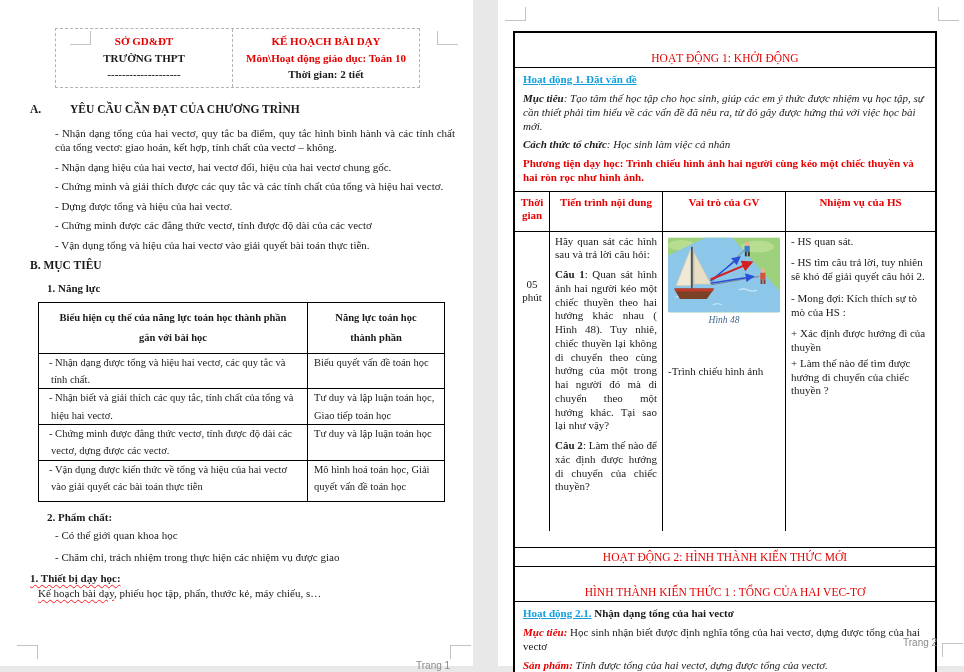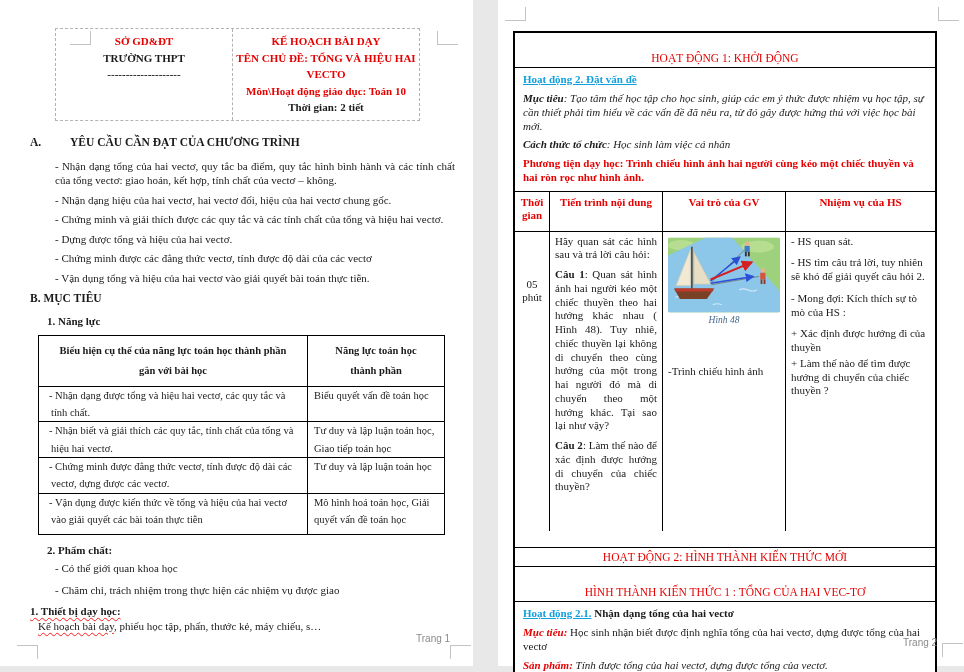--- a/index.html
+++ b/index.html
@@ -51,21 +51,21 @@
   table.btab tr.tall td{height:40px;}
 
   .qualities{margin:4px 0 0 55px;}
   .qualities p{margin:0 0 7px 0;}
 
   .secC{margin:6px 0 0 30px;font-weight:bold;font-size:11.5px;}
   .itemT{margin:2px 0 0 30px;font-weight:bold;}
   .itemX{margin:0 0 0 38px;}
 
   .pgfoot{position:absolute;color:#8a8a8a;font-size:10px;font-family:"Liberation Sans",sans-serif;}
-  #foot1{left:416px;top:604px;}
+  #foot1{left:416px;top:631px;}
   #foot2{left:405px;top:637px;}
 
   
   .bigtable{position:absolute;left:15px;top:31px;width:420px;border:2px solid #000;background:#fff;font-size:11px;line-height:1.25;}
   .banner{border-bottom:1px solid #000;text-align:center;color:#e60000;font-weight:normal;padding:2px 2px;font-size:11.5px;margin-top:16px;}
   .banner.mid{border-top:1px solid #000;}
   .actcell{padding:5px 8px 6px 8px;}
   .actcell p{margin:0 0 5px 0;}
   .actcell p:last-child{margin-bottom:0;}
 
@@ -98,21 +98,20 @@
   <div id="p1-content">
 
     <div class="hdr-table">
       <div class="hdr-cell hdr-left">
         <div class="red">SỞ GD&amp;ĐT</div>
         <div>TRƯỜNG THPT</div>
         <div>--------------------</div>
       </div>
       <div class="hdr-cell hdr-right">
         <div class="red">KẾ HOẠCH BÀI DẠY</div>
-        <div class="red">TÊN CHỦ ĐỀ: TỔNG VÀ HIỆU HAI VECTO</div>
         <div class="red">Môn\Hoạt động giáo dục: Toán 10</div>
         <div>Thời gian:  2 tiết</div>
       </div>
     </div>
 
     <div class="secA">
       <span class="lab">A.</span>
       <span>YÊU CẦU CẦN ĐẠT CỦA CHƯƠNG TRÌNH</span>
     </div>
 
@@ -169,21 +168,21 @@
 <div class="page" id="page2">
   <div class="mark tl" style="left:7px;top:7px;"></div>
   <div class="mark tr" style="left:440px;top:7px;"></div>
   <div class="mark br" style="left:444px;top:643px;"></div>
 
   <div class="bigtable">
 
     <div class="banner">HOẠT ĐỘNG 1: KHỞI ĐỘNG</div>
 
     <div class="actcell">
-      <p><span class="blue b u">Hoạt động 2. Đặt vấn đề</span></p>
+      <p><span class="blue b u">Hoạt động 1. Đặt vấn đề</span></p>
       <p class="i"><span class="b">Mục tiêu</span><span>: Tạo tâm thế học tập cho học sinh, giúp các em ý thức được nhiệm vụ học tập, sự cần thiết phải tìm hiểu về các vấn đề đã nêu ra, từ đó gây được hứng thú với việc học bài mới.</span></p>
       <p class="i"><span class="b">Cách thức tổ chức</span><span>: Học sinh làm việc cá nhân</span></p>
       <p class="red b"><span>Phương tiện dạy học:</span><span> Trình chiếu hình ảnh hai người cùng kéo một chiếc thuyền và hai ròn rọc như hình ảnh.</span></p>
     </div>
 
     <div class="grid1">
       <div class="gcell ghead">Thời gian</div>
       <div class="gcell ghead">Tiến trình nội dung</div>
       <div class="gcell ghead">Vai trò của GV</div>
       <div class="gcell ghead last">Nhiệm vụ của HS</div>

